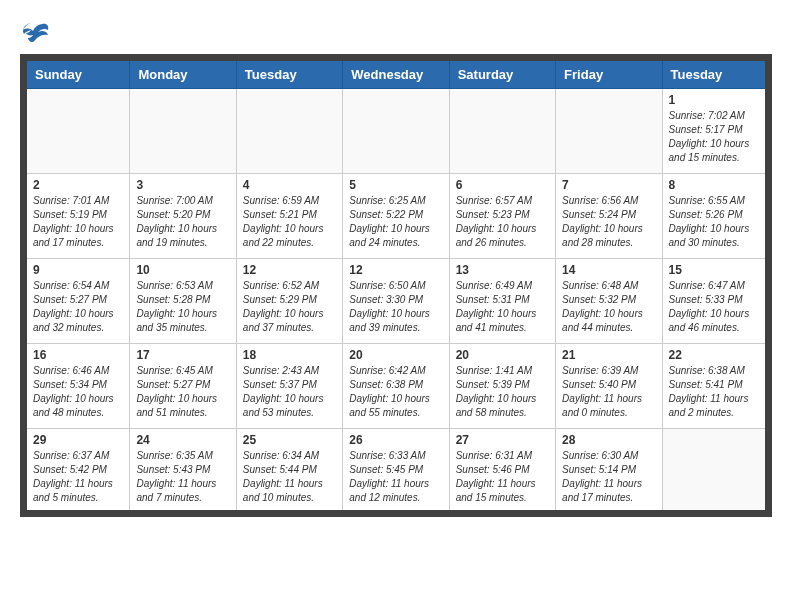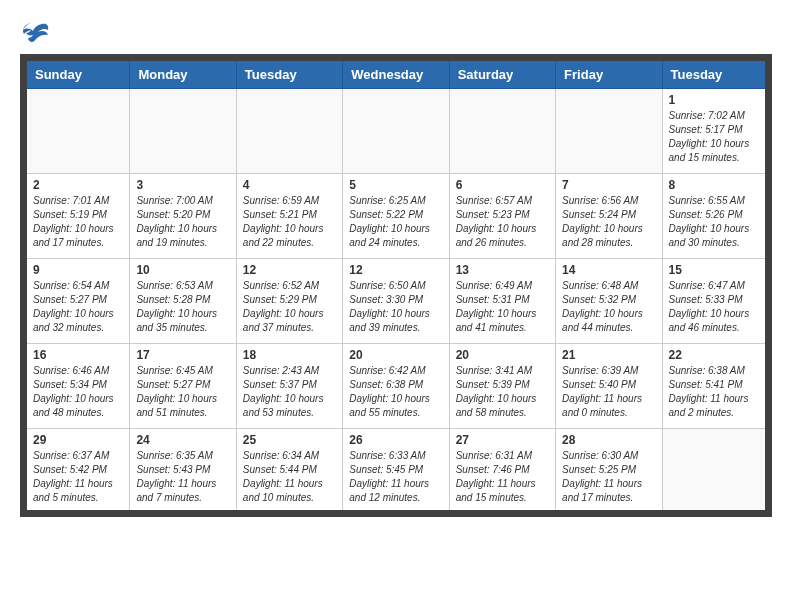--- a/index.html
+++ b/index.html
@@ -242,21 +242,21 @@
 Daylight: 10 hours and 53 minutes.</div>
         </td>
         <td>
           <span class="day-number">20</span>
           <div class="day-info">Sunrise: 6:42 AM
 Sunset: 6:38 PM
 Daylight: 10 hours and 55 minutes.</div>
         </td>
         <td>
           <span class="day-number">20</span>
-          <div class="day-info">Sunrise: 3:41 AM
+          <div class="day-info">Sunrise: 1:41 AM
 Sunset: 5:39 PM
 Daylight: 10 hours and 58 minutes.</div>
         </td>
         <td>
           <span class="day-number">21</span>
           <div class="day-info">Sunrise: 6:39 AM
 Sunset: 5:40 PM
 Daylight: 11 hours and 0 minutes.</div>
         </td>
         <td>
@@ -287,25 +287,25 @@
         </td>
         <td>
           <span class="day-number">26</span>
           <div class="day-info">Sunrise: 6:33 AM
 Sunset: 5:45 PM
 Daylight: 11 hours and 12 minutes.</div>
         </td>
         <td>
           <span class="day-number">27</span>
           <div class="day-info">Sunrise: 6:31 AM
-Sunset: 7:46 PM
+Sunset: 5:46 PM
 Daylight: 11 hours and 15 minutes.</div>
         </td>
         <td>
           <span class="day-number">28</span>
           <div class="day-info">Sunrise: 6:30 AM
-Sunset: 5:25 PM
+Sunset: 5:14 PM
 Daylight: 11 hours and 17 minutes.</div>
         </td>
         <td class="empty"></td>
       </tr>
     </tbody>
 </table>
 
 </body></html>

